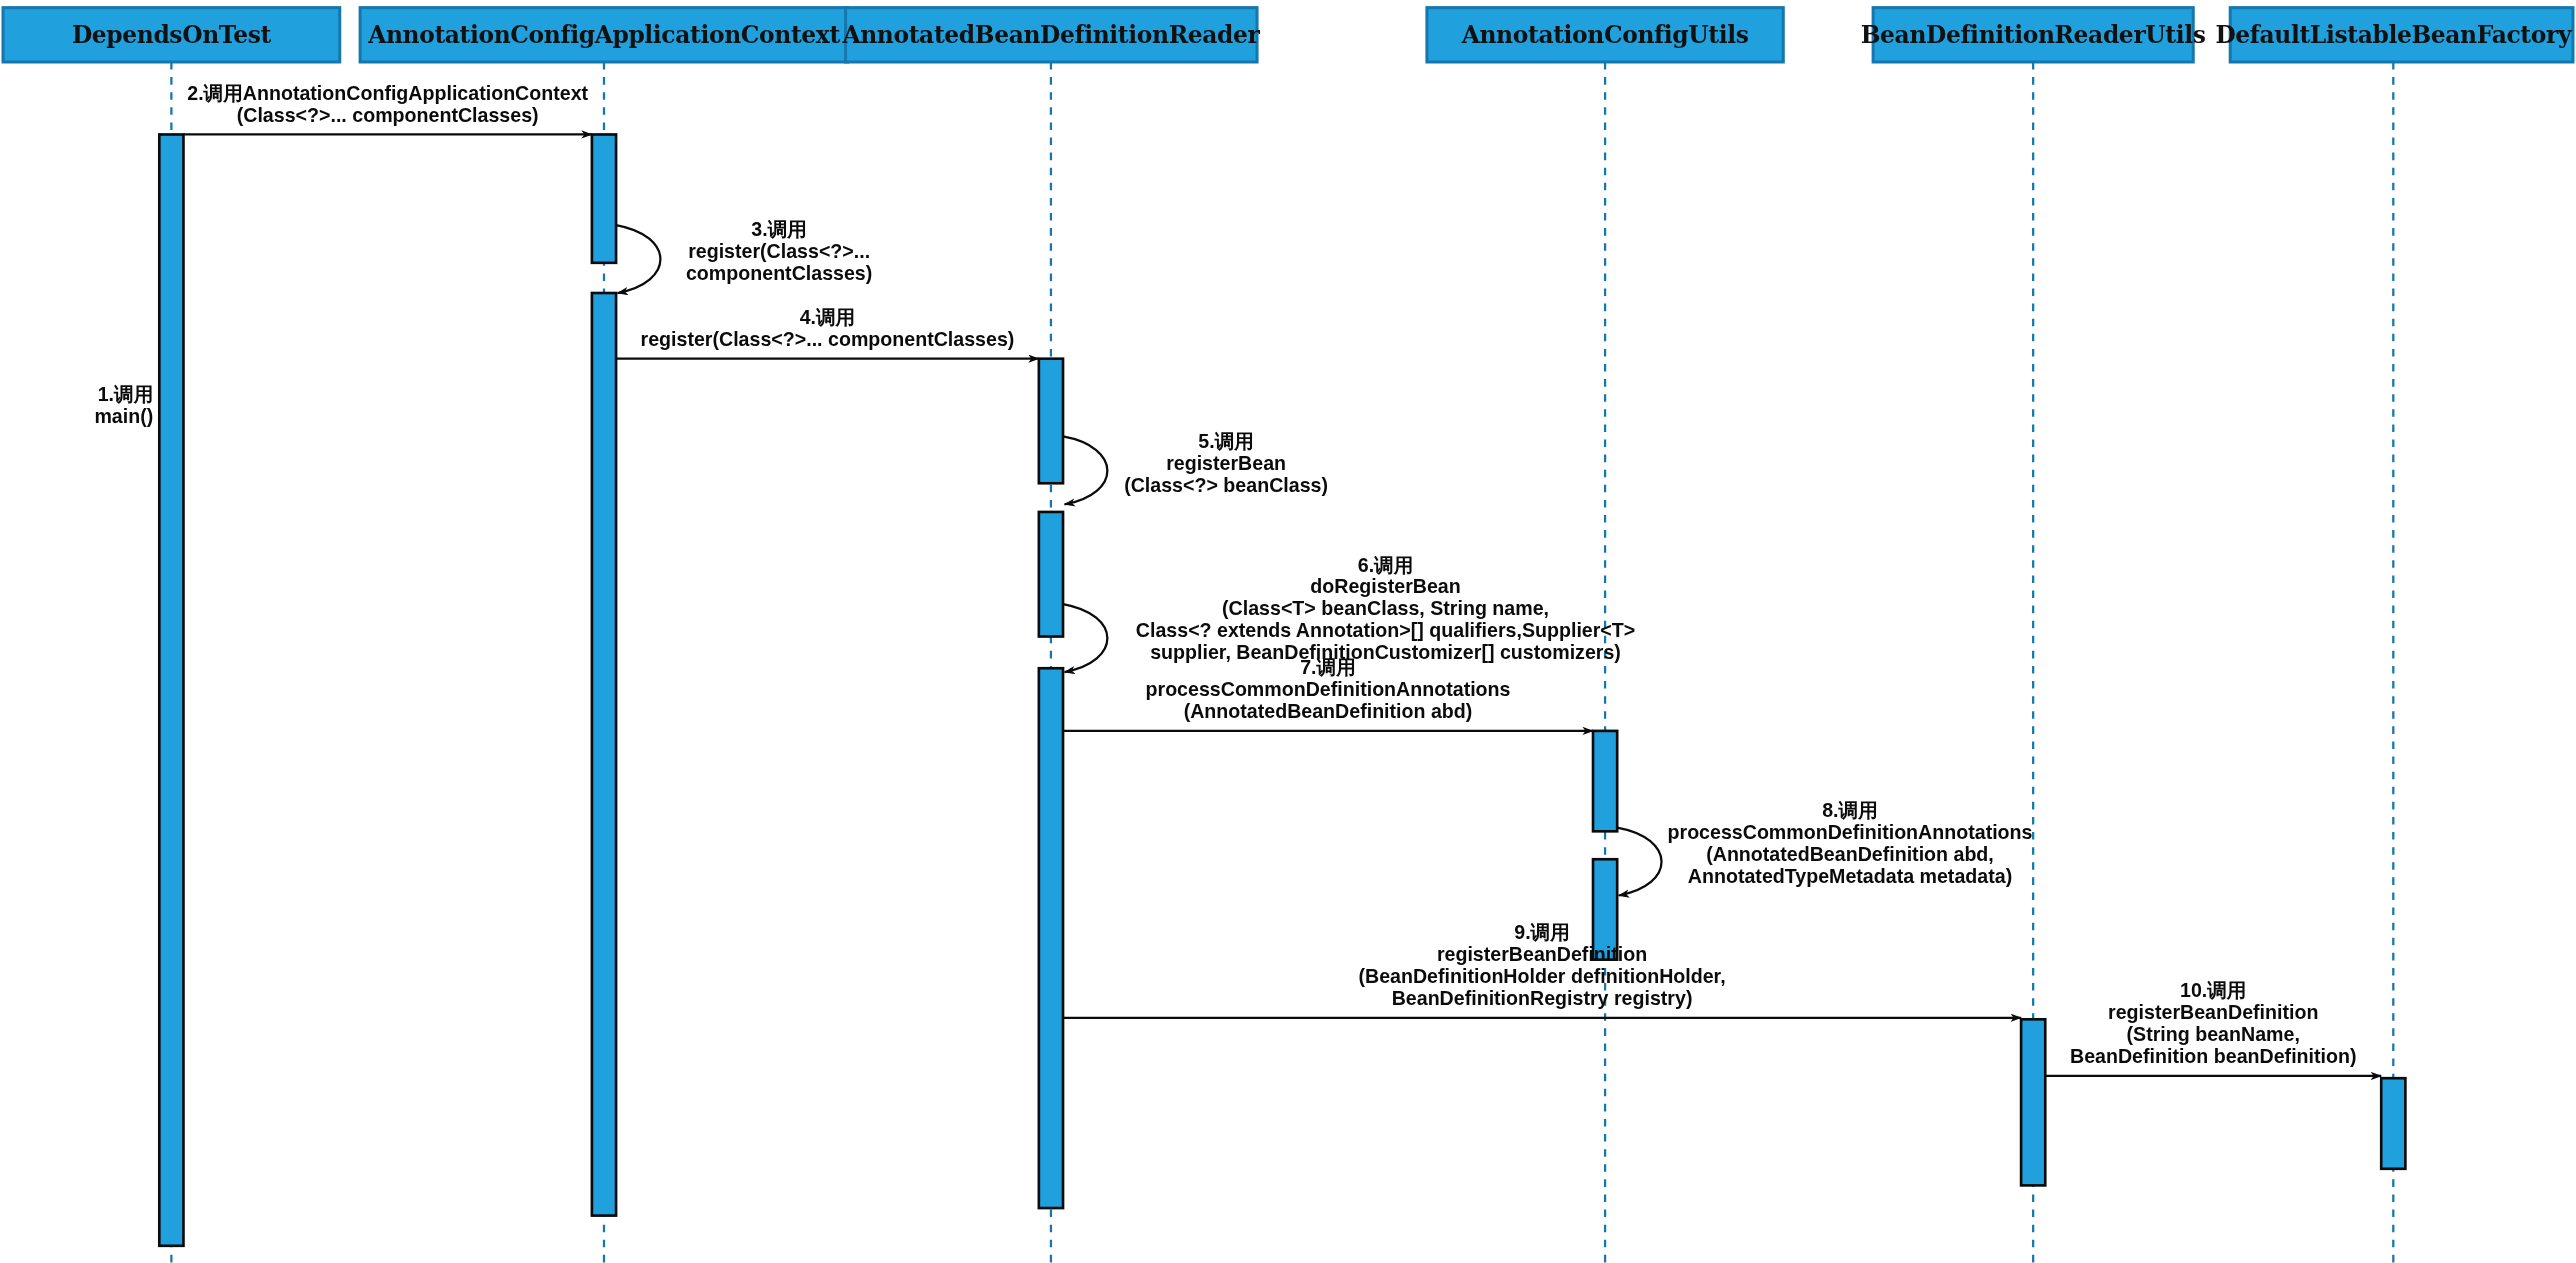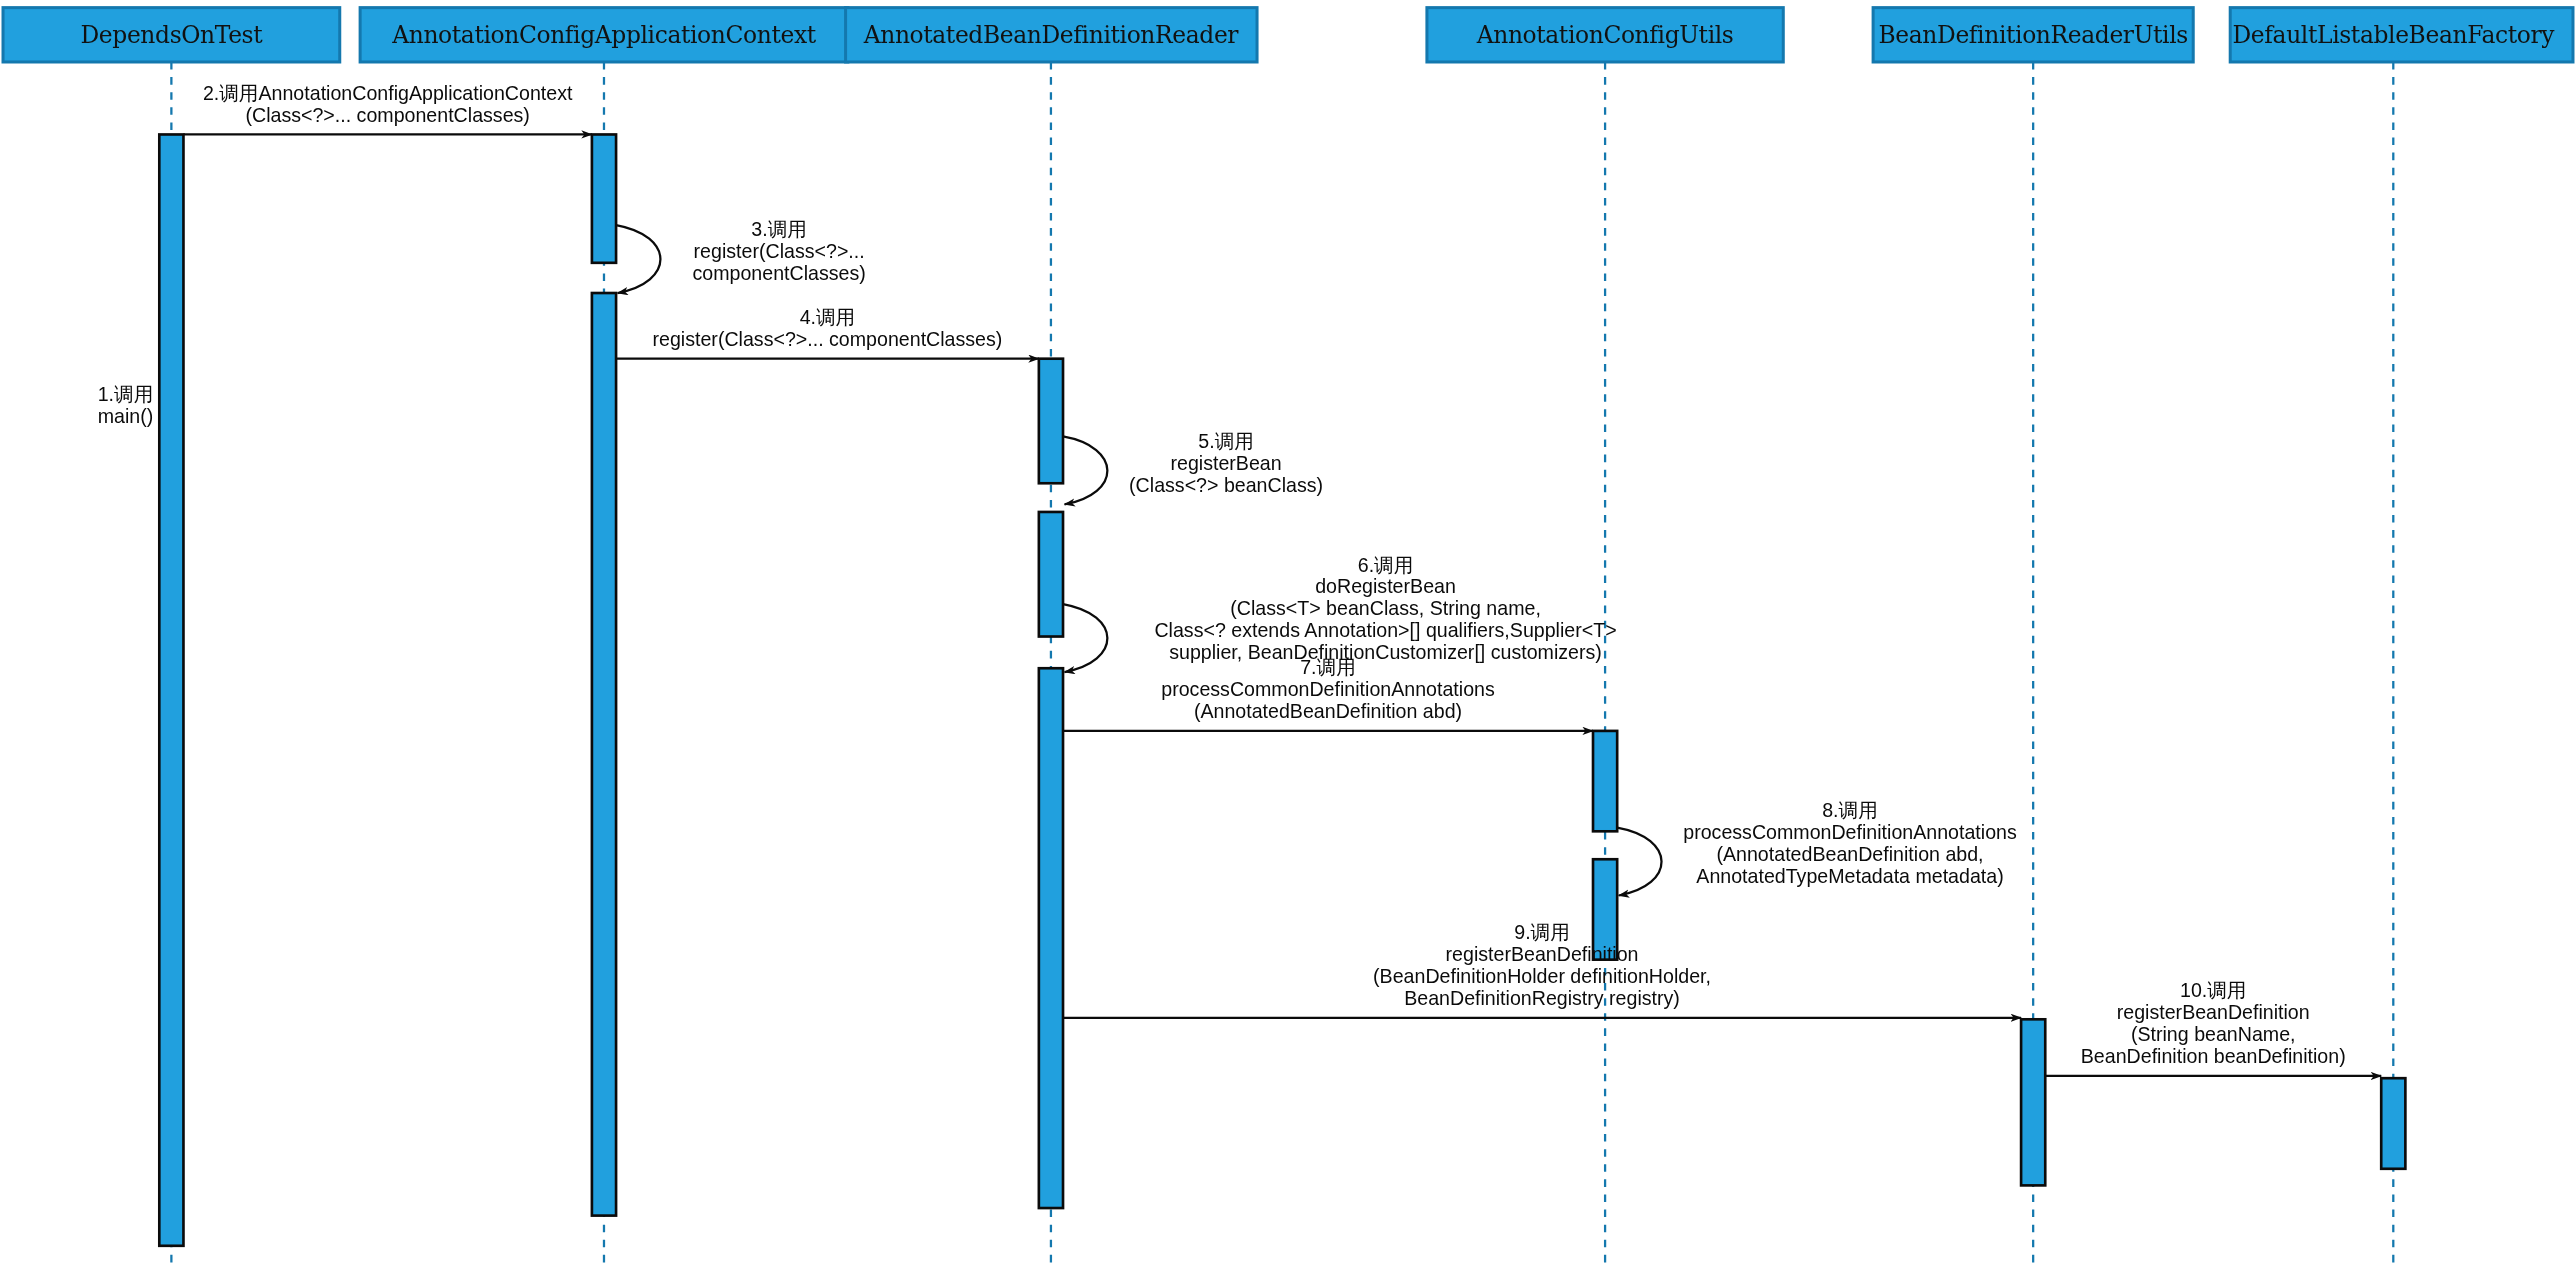--- a/index.html
+++ b/index.html
@@ -1,18 +1,18 @@
 <!DOCTYPE html>
 <html style="font-size:12px"><head>
 <meta charset="utf-8">
 <style>
   html,body{margin:0;padding:0;background:#ffffff;}
   body{width:2576px;height:1264px;overflow:hidden;
        font-family:"Liberation Sans","DejaVu Sans",sans-serif;}
-  #diagram{position:relative;width:2576px;height:1096px;}
+  #diagram{position:relative;width:2576px;height:1096px;font-weight:bold;}
   svg#canvas{position:absolute;top:0;left:0;width:2576px;height:1264px;}
   .hdr-box{stroke-width:4;}
   .hdr-label{font-family:"DejaVu Serif","Liberation Serif",serif;
              font-size:31px;fill:#111111;text-anchor:middle;
              dominant-baseline:middle;letter-spacing:-0.5px;}
   .lifeline{stroke-width:3;stroke-dasharray:10 10;fill:none;}
   .act-bar{stroke:#0b0b0b;stroke-width:3.5;}
   .msg-line{stroke:#0b0b0b;stroke-width:3;fill:none;}
   .msg-text{font-family:"Liberation Sans","DejaVu Sans",sans-serif;
             font-size:26px;fill:#0b0b0b;text-anchor:middle;}

